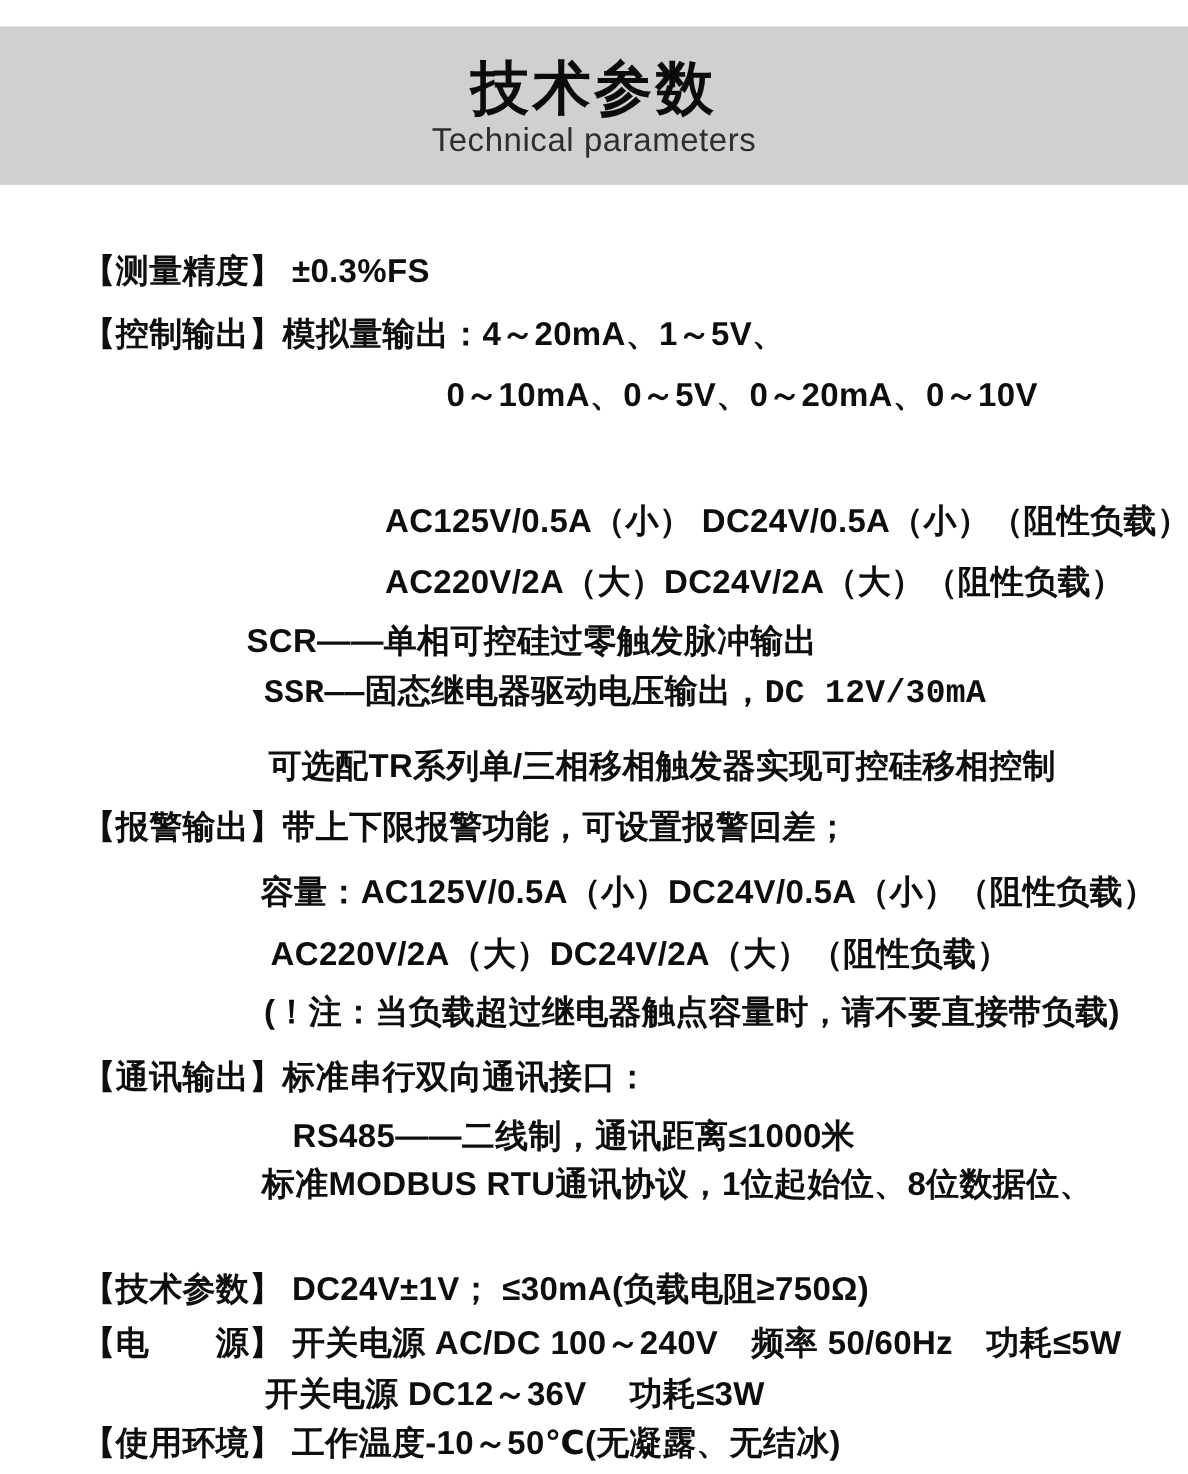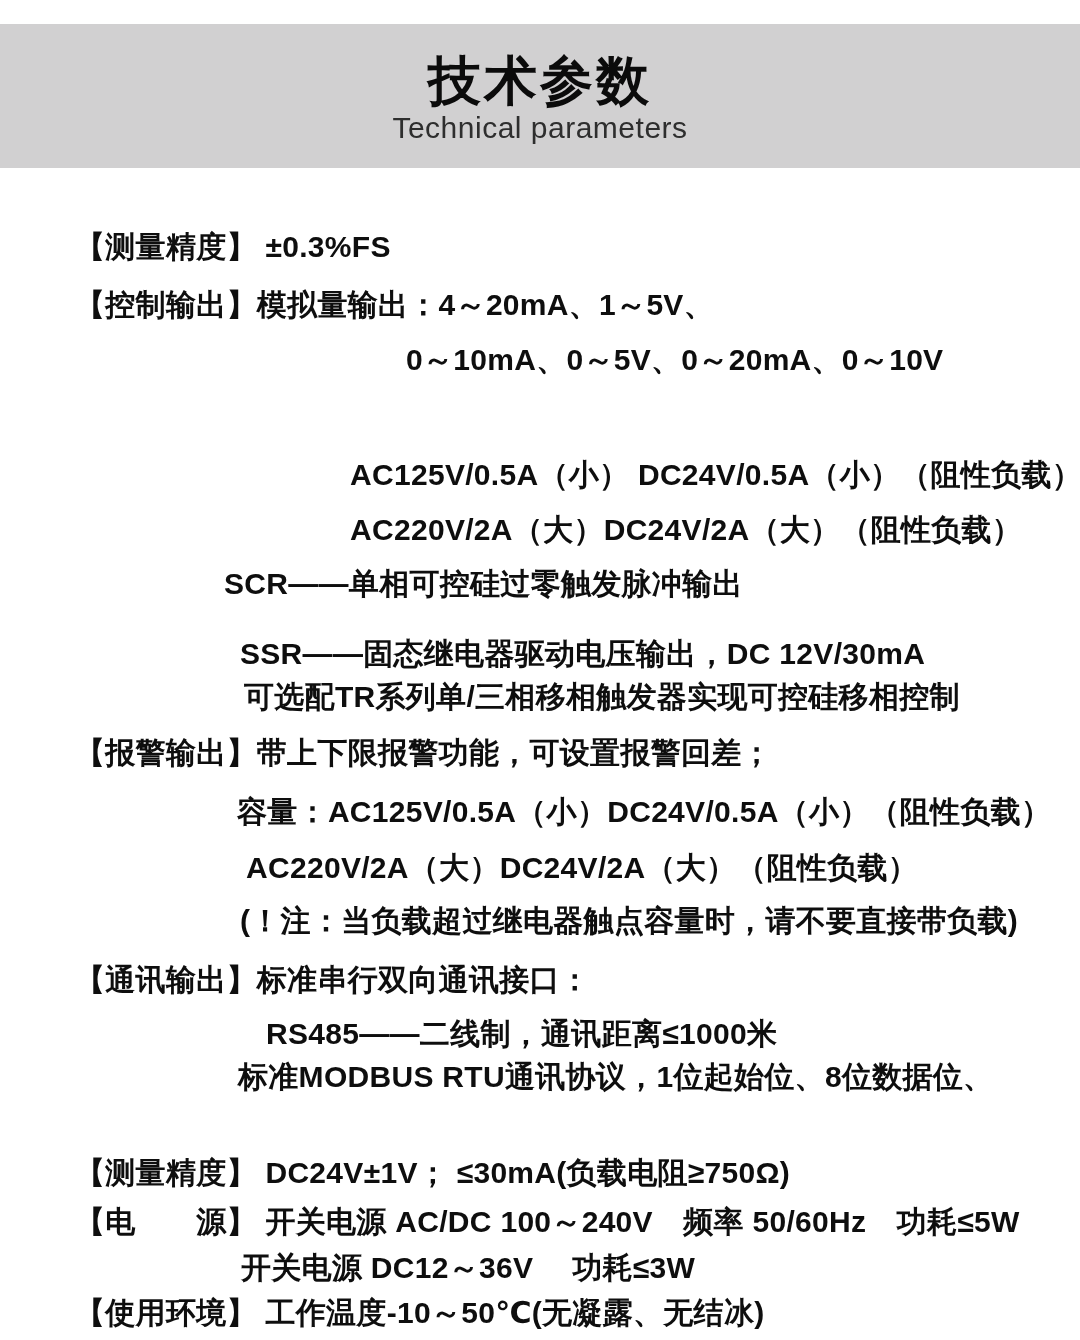--- a/index.html
+++ b/index.html
@@ -76,28 +76,28 @@
     <div class="subtitle">Technical parameters</div>
   </div>
 
   <div class="spec-list" id="spec-list">
       <div class="spec-line" style="left: 75px; top: 227px;">【测量精度】 ±0.3%FS</div>
       <div class="spec-line" style="left: 75px; top: 285px;">【控制输出】模拟量输出：4～20mA、1～5V、</div>
       <div class="spec-line" style="left: 406px; top: 340px;">0～10mA、0～5V、0～20mA、0～10V</div>
       <div class="spec-line" style="left: 350px; top: 455px;">AC125V/0.5A（小） DC24V/0.5A（小）（阻性负载）</div>
       <div class="spec-line" style="left: 350px; top: 510px;">AC220V/2A（大）DC24V/2A（大）（阻性负载）</div>
       <div class="spec-line" style="left: 224px; top: 564px;">SCR——单相可控硅过零触发脉冲输出</div>
-      <div class="spec-line" style="left: 240px; top: 634px;">SSR——固态继电器驱动电压输出，DC 12V/30mA</div>
+      <div class="spec-line" style="left: 240px; top: 611px; font-family: Liberation Mono, monospace;">SSR——固态继电器驱动电压输出，DC 12V/30mA</div>
       <div class="spec-line" style="left: 244px; top: 677px;">可选配TR系列单/三相移相触发器实现可控硅移相控制</div>
       <div class="spec-line" style="left: 75px; top: 733px;">【报警输出】带上下限报警功能，可设置报警回差；</div>
       <div class="spec-line" style="left: 237px; top: 792px;">容量：AC125V/0.5A（小）DC24V/0.5A（小）（阻性负载）</div>
       <div class="spec-line" style="left: 246px; top: 848px;">AC220V/2A（大）DC24V/2A（大）（阻性负载）</div>
       <div class="spec-line" style="left: 240px; top: 901px;">(！注：当负载超过继电器触点容量时，请不要直接带负载)</div>
       <div class="spec-line" style="left: 75px; top: 960px;">【通讯输出】标准串行双向通讯接口：</div>
       <div class="spec-line" style="left: 238px; top: 1014px; margin-left: 28px;">RS485——二线制，通讯距离≤1000米</div>
       <div class="spec-line" style="left: 238px; top: 1057px;">标准MODBUS RTU通讯协议，1位起始位、8位数据位、</div>
-      <div class="spec-line" style="left: 75px; top: 1153px;">【测量精度】 DC24V±1V； ≤30mA(负载电阻≥750Ω)</div>
+      <div class="spec-line" style="left: 75px; top: 1153px;">【技术参数】 DC24V±1V； ≤30mA(负载电阻≥750Ω)</div>
       <div class="spec-line" style="left: 75px; top: 1202px;">【电　　源】 开关电源 AC/DC 100～240V　频率 50/60Hz　功耗≤5W</div>
       <div class="spec-line" style="left: 241px; top: 1248px;">开关电源 DC12～36V　 功耗≤3W</div>
       <div class="spec-line" style="left: 75px; top: 1293px;">【使用环境】 工作温度-10～50℃(无凝露、无结冰)</div>
     </div>
 
 </div>
 
 </body></html>

